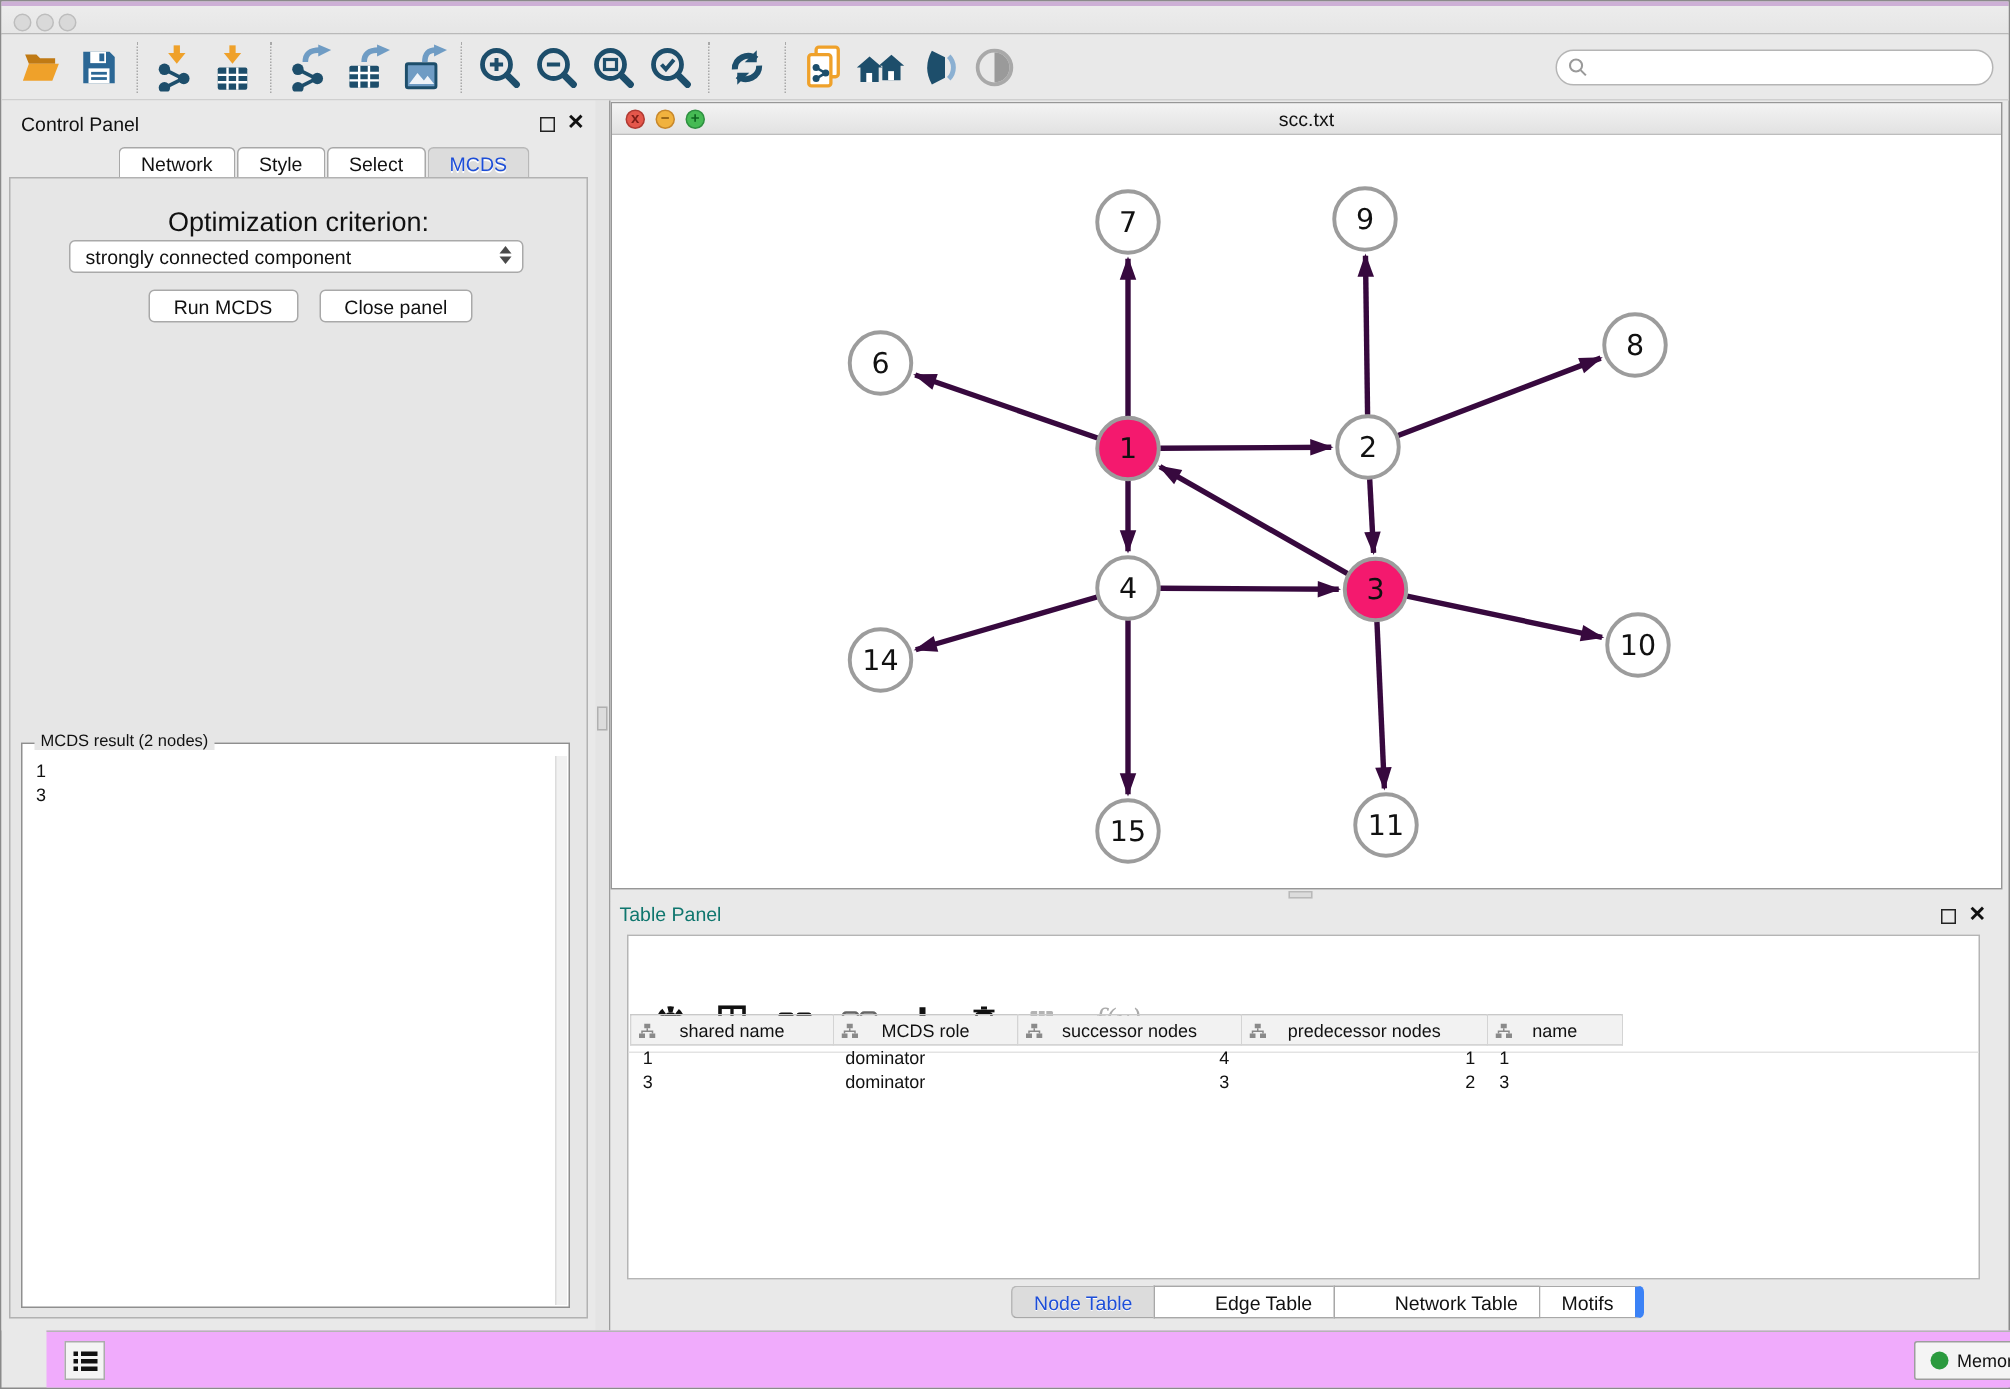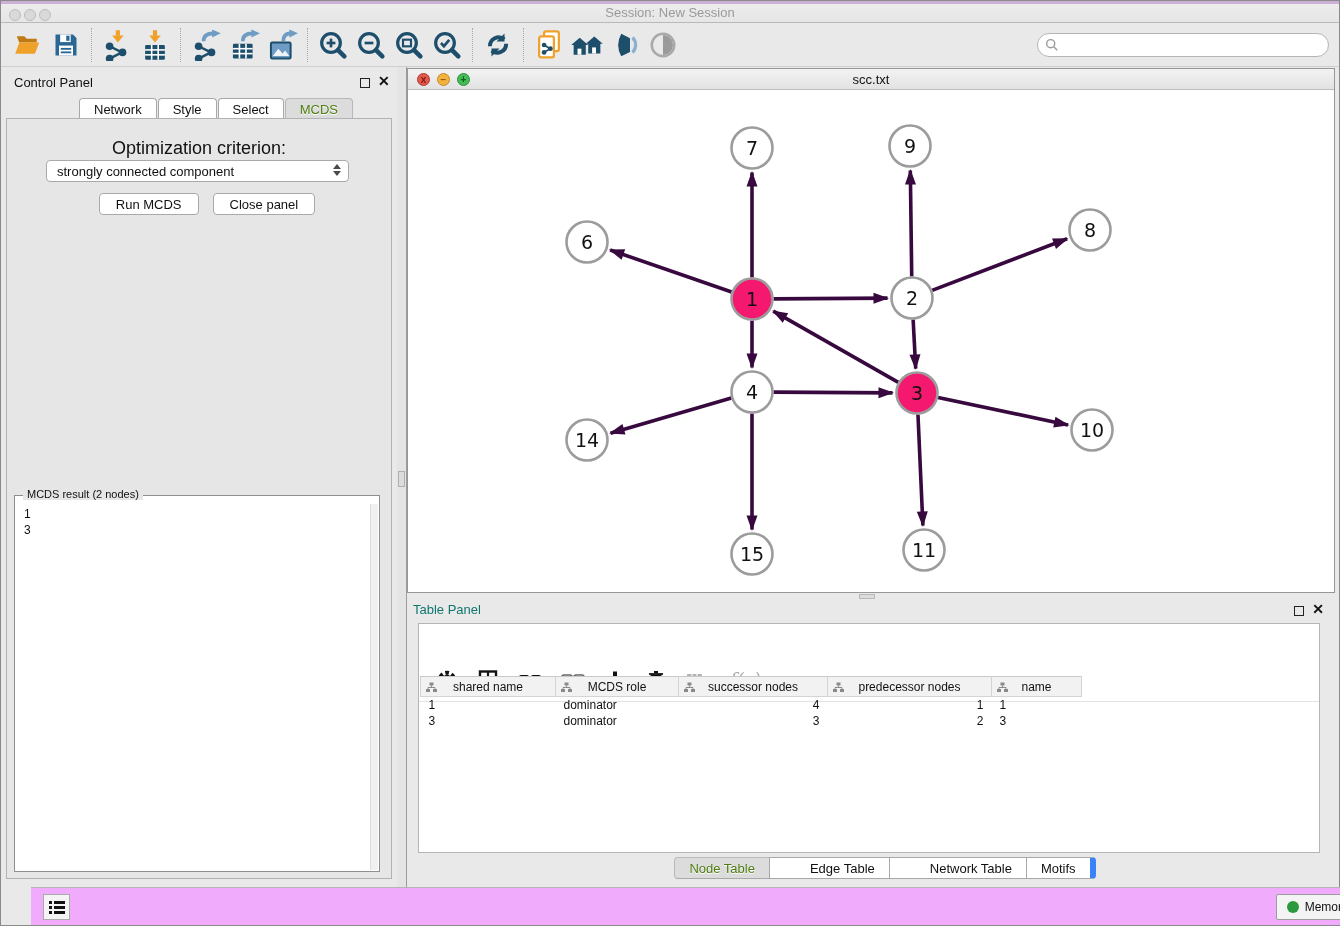--- a/index.html
+++ b/index.html
@@ -25,21 +25,21 @@
 
   
   .control-panel { position:absolute; left:0; top:66px; width:396px; bottom:38px; background:#e9e9e9; }
   .panel-head { position:absolute; left:0; top:4px; width:100%; height:22px; }
   .panel-title { position:absolute; left:13px; top:4px; font-size:13px; color:#111; }
   .float-icon { position:absolute; width:10px; height:10px; border:1.6px solid #222; top:7px; }
   .close-icon { position:absolute; top:2px; font-size:14px; font-weight:bold; color:#111; }
   .cp-tabs { position:absolute; left:78px; top:31px; height:21px; display:flex; }
   .tab-btn { height:21px; padding:0 14px; font-size:13px; background:#fff; border:1px solid #a8a8a8;
     border-bottom:none; border-radius:4px 4px 0 0; margin-right:1px; display:flex; align-items:center; color:#111; }
-  .tab-btn.active { background:#dcdcdc; color:#4d7c0f; text-shadow:0 1px 0 #fff; border-color:#b8b8b8; }
+  .tab-btn.active { background:#dcdcdc; color:#1d4ed8; text-shadow:0 1px 0 #fff; border-color:#b8b8b8; }
   .cp-content { position:absolute; left:5px; right:5px; top:51px; bottom:8px; background:#e6e6e6; border:1px solid #b2b2b2; }
   .opt-label { position:absolute; left:0; right:0; top:19px; text-align:center; font-size:18px; color:#111; }
   .combo { position:absolute; left:39px; right:42px; top:41px; height:22px; background:#fff; border:1px solid #a9a9a9;
     border-radius:4px; font-size:13px; display:flex; align-items:center; padding-left:10px; color:#111; }
   .combo .stepper { position:absolute; right:7px; top:3px; display:flex; flex-direction:column; gap:2px; }
   .stepper i { width:0; height:0; border-left:4px solid transparent; border-right:4px solid transparent; display:block; }
   .stepper .up { border-bottom:5px solid #4a4a4a; }
   .stepper .dn { border-top:5px solid #4a4a4a; }
   .cp-buttons { position:absolute; left:16px; right:0; top:74px; display:flex; justify-content:center; gap:14px; }
   .push-btn { height:22px; padding:0 16px; background:#fff; border:1px solid #a9a9a9; border-radius:4px;
@@ -97,21 +97,20 @@
 </style>
 </head>
 <body>
 
 <div class="app">
 
   <div class="titlebar">
     <span class="tl-dot" style="left:8px"></span>
     <span class="tl-dot" style="left:23px"></span>
     <span class="tl-dot" style="left:38px"></span>
-    <div class="title">Session: New Session</div>
   </div>
 
   <div class="toolbar">
     <div class="tb-btn">
       <svg width="30" height="30" viewBox="0 0 24 24">
           <path d="M3 5 h6 l2 2 h8 v3 H5 z" fill="#c07a14"></path>
           <path d="M5 10 h16 l-3.5 9 H1.8 z" fill="#efa12a"></path>
         </svg>
     </div>
     <div class="tb-btn">

